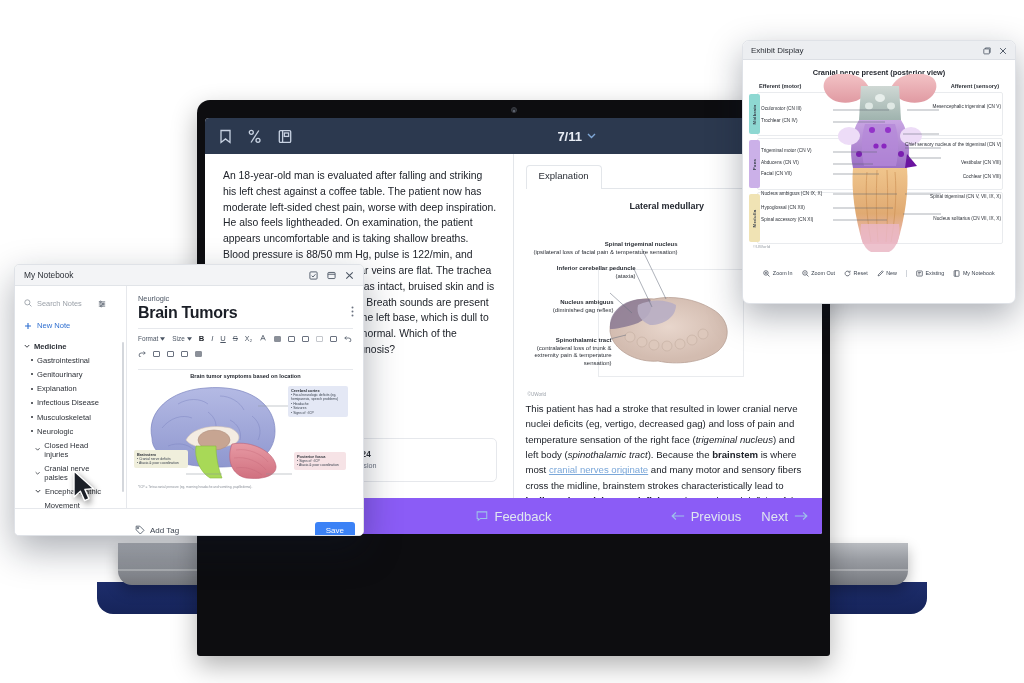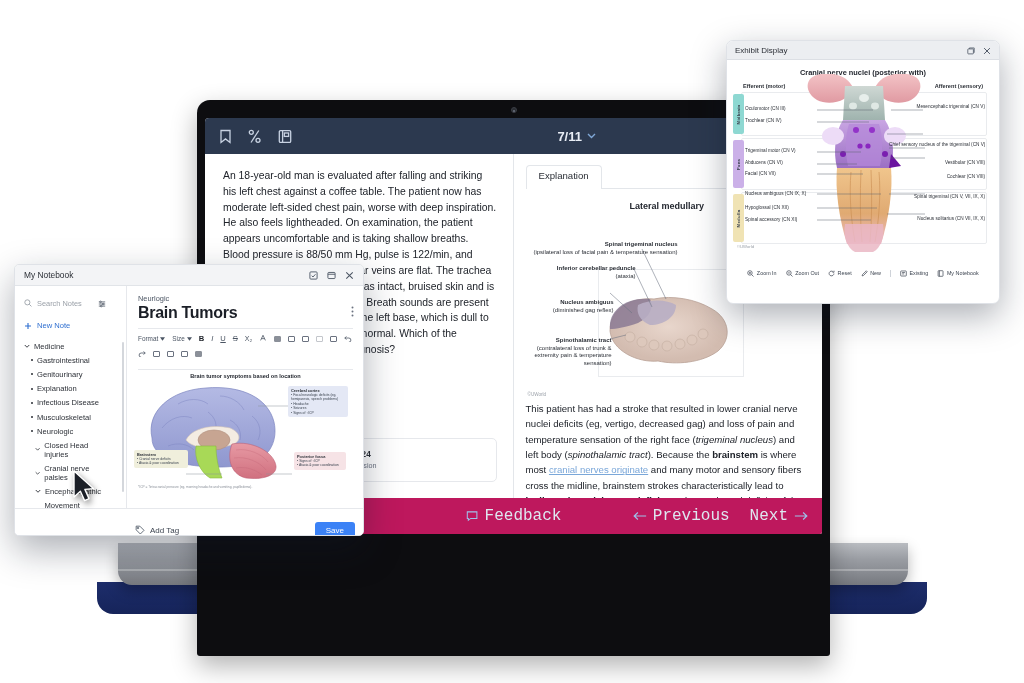--- a/index.html
+++ b/index.html
@@ -61,38 +61,38 @@
   .tab { font-size:9.6px; color:#2b2f36; padding:4px 12px; border:1px solid #e3e6ea;
     border-bottom:none; border-radius:4px 4px 0 0; background:#fff; position:relative;
     top:1px; }
   .e-figtitle { text-align:center; font-size:9px; font-weight:700; color:#242830;
     margin-top:12px; }
   .exp-text { font-size:9.6px; line-height:1.6; color:#20242b; margin-top:6px; }
   .exp-text b { font-weight:700; }
   .exp-text i { font-style:italic; }
   .lk { color:#7aa7d9; }
 
-  .app-footer { height:36px; background:#be185d; display:flex; align-items:center;
-    color:#dfe6f0; font-size:16px; position:relative;font-family:Liberation Mono, monospace; }
+  .app-footer { height:36px; background:#8b5cf6; display:flex; align-items:center;
+    color:#dfe6f0; font-size:13px; position:relative; }
   .fb { position:absolute; left:50%; transform:translateX(-50%);
     display:flex; align-items:center; gap:7px; }
   .nav-r { margin-left:auto; margin-right:14px; display:flex; gap:20px; align-items:center; }
   .nav-r span { display:flex; align-items:center; gap:6px; }
 
   
   .medulla-fig { position:relative; height:182px; margin-top:2px; }
   .med-lbl { position:absolute; font-size:6px; line-height:1.28; color:#2b2f36;
     text-align:right; }
   .med-lbl b { font-weight:700; }
   .med-box { position:absolute; left:72px; top:56px; width:146px; height:108px;
     border:1px solid #e9ebee; }
   .copyr { position:absolute; left:2px; bottom:-2px; font-size:4.6px; color:#9aa0a8; }
 
   
-  .exhibit { position:absolute; left:726px; top:40px; width:274px; height:264px;
+  .exhibit { position:absolute; left:742px; top:40px; width:274px; height:264px;
     background:#fff; border-radius:7px; box-shadow:0 12px 34px rgba(15,23,42,.34);
     overflow:hidden; border:1px solid #dfe2e7; }
   .ex-title { height:19px; background:#eceef1; display:flex; align-items:center;
     padding:0 8px; border-bottom:1px solid #dcdfe4; }
   .ex-title .t { font-size:8px; color:#2b2f36; }
   .ex-title .acts { margin-left:auto; display:flex; gap:8px; align-items:center;
     color:#4b5563; }
   .ex-canvas { position:relative; height:223px; padding:8px 8px 0 8px; }
   .ex-figtitle { text-align:center; font-size:7.4px; font-weight:700; color:#242830; }
   .ex-colhdr { display:flex; justify-content:space-between; font-size:5.6px;
@@ -124,21 +124,21 @@
   .nb-body { display:flex; height:251px; }
   .nb-side { width:112px; border-right:1px solid #e6e8ec; padding:8px 12px 0 0;
     position:relative; }
   .nb-search { display:flex; align-items:center; gap:5px; padding:0 8px 0 9px; }
   .nb-search .ph { font-size:7.4px; color:#9aa0a8; }
   .nb-search .filter { margin-left:auto; color:#4b5563; }
   .nb-new { display:flex; align-items:center; gap:5px; padding:9px 9px 0 9px;
     color:#2f6fd0; font-size:7.6px; }
   .nb-tree { margin-top:9px; font-size:7.6px; color:#2b2f36; }
   .tr-row { display:flex; align-items:center; gap:4px; padding:2.6px 8px 2.6px 9px; }
-  .tr-row.l1 { font-weight:400; }
+  .tr-row.l1 { font-weight:700; }
   .tr-row.l2 { padding-left:16px; }
   .tr-row.l3 { padding-left:20px; }
   .tr-row.sel { color:#2f6fd0; }
   .dot { width:2px; height:2px; border-radius:50%; background:#2b2f36; flex:none; }
   .nb-scroll { position:absolute; right:2px; top:56px; width:2px; height:150px;
     background:#d4d7dc; border-radius:2px; }
 
   .nb-main { flex:1; padding:8px 10px 0 11px; position:relative; }
   .nb-cat { font-size:7.4px; color:#4b5563; }
   .nb-h1 { font-size:16px; font-weight:700; color:#1b1f27; margin-top:1px;
@@ -354,21 +354,21 @@
         </span>
         <span>
           <svg width="8" height="8" viewBox="0 0 10 10" fill="none" stroke="#4b5563" stroke-width="1.2">
             <path d="M1.4 1.4l7.2 7.2M8.6 1.4L1.4 8.6"></path>
             </svg>
         </span>
       </div>
     </div>
 
     <div class="ex-canvas">
-      <div class="ex-figtitle">Cranial nerve nuclei (posterior with)</div>
+      <div class="ex-figtitle">Cranial nerve present (posterior view)</div>
       <div class="ex-colhdr">
         <span>Efferent (motor)</span>
         <span>Afferent (sensory)</span>
       </div>
 
       <div class="ex-box" style="left:14px; top:32px; width:246px; height:44px;"></div>
       <div class="ex-box" style="left:14px; top:78px; width:246px; height:52px;"></div>
       <div class="ex-box" style="left:14px; top:132px; width:246px; height:52px;"></div>
 
       <div class="region-tab" style="top:34px; height:40px; background:#8ed8d2;">

